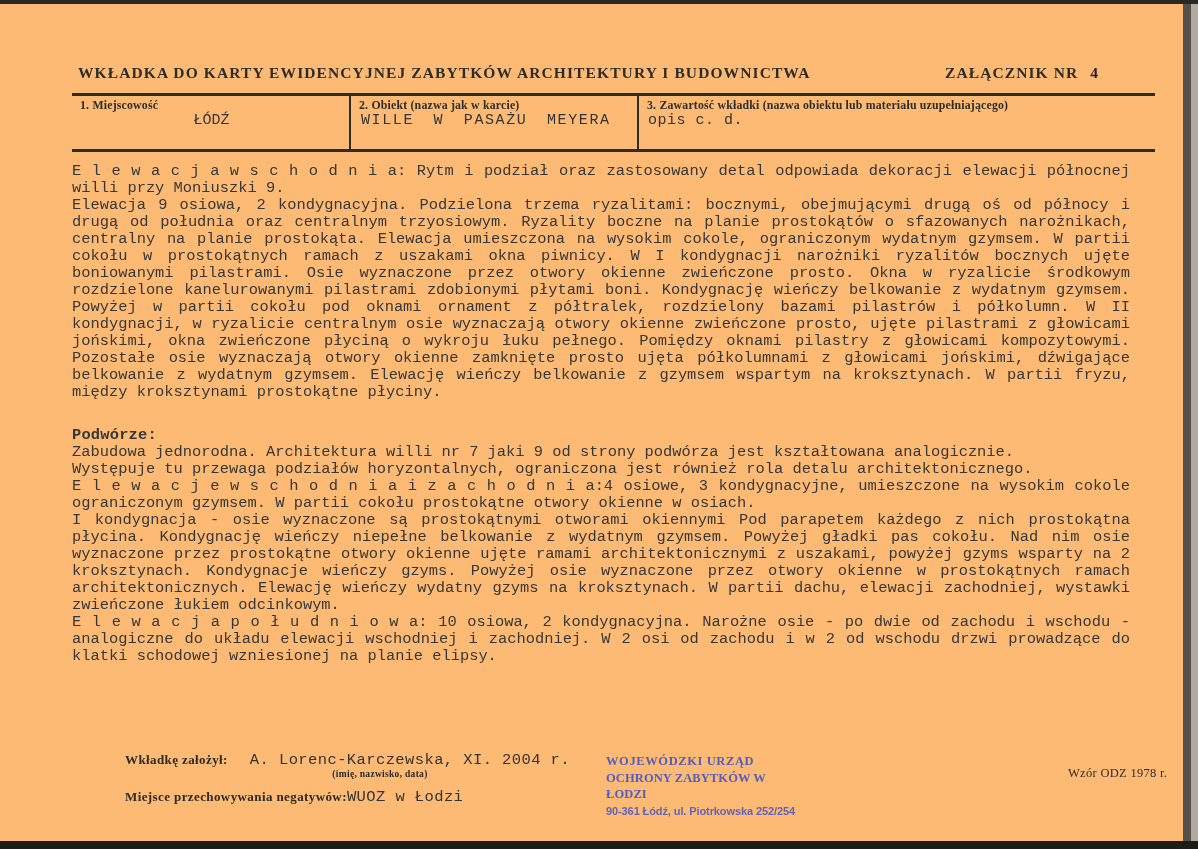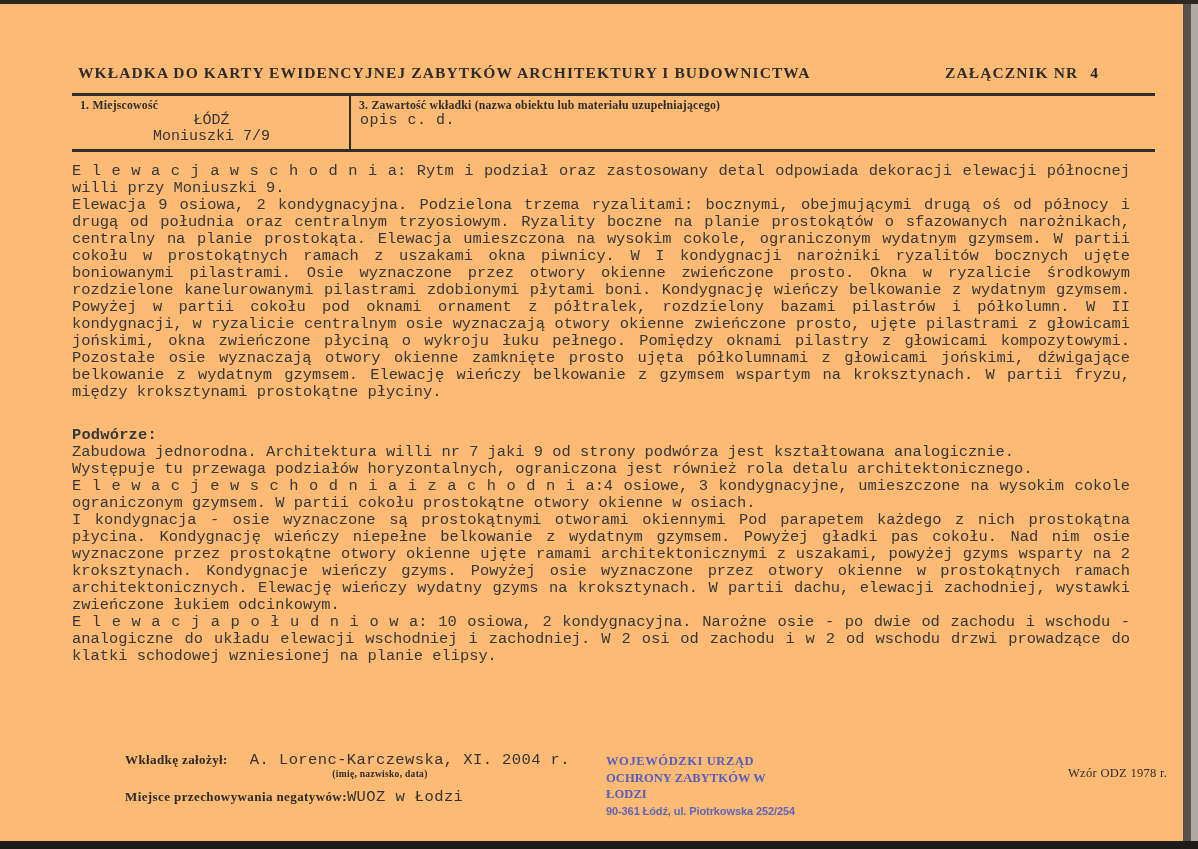--- a/index.html
+++ b/index.html
@@ -108,21 +108,24 @@
   <div class="doc-title">WKŁADKA DO KARTY EWIDENCYJNEJ ZABYTKÓW ARCHITEKTURY I BUDOWNICTWA</div>
 
   <div class="attachment">
     <span>ZAŁĄCZNIK NR</span><span class="att-num">4</span>
   </div>
 
   <div class="head-table">
     <div class="cell cell-location">
       <div class="cell-label">1. Miejscowość</div>
       <div class="cell-value">ŁÓDŹ</div>
-      <div class="cell-value">Moniuszki 7/9</div>
+    </div>
+    <div class="cell cell-object">
+      <div class="cell-label">2. Obiekt (nazwa jak w karcie)</div>
+      <div class="cell-value">WILLE W PASAŻU MEYERA</div>
     </div>
     <div class="cell cell-contents">
       <div class="cell-label">3. Zawartość wkładki (nazwa obiektu lub materiału uzupełniającego)</div>
       <div class="cell-value">opis c. d.</div>
     </div>
   </div>
 
   <div class="body-text">
     <p>E l e w a c j a   w s c h o d n i a: Rytm i podział oraz zastosowany detal odpowiada dekoracji elewacji północnej willi przy Moniuszki 9.</p>
     <p>Elewacja 9 osiowa, 2 kondygnacyjna. Podzielona trzema ryzalitami: bocznymi, obejmującymi drugą oś od północy i drugą od południa oraz centralnym trzyosiowym. Ryzality boczne na planie prostokątów o sfazowanych narożnikach, centralny na planie prostokąta. Elewacja umieszczona na wysokim cokole, ograniczonym wydatnym gzymsem. W partii cokołu w prostokątnych ramach z uszakami okna piwnicy. W I kondygnacji narożniki ryzalitów bocznych ujęte boniowanymi pilastrami. Osie wyznaczone przez otwory okienne zwieńczone prosto. Okna w ryzalicie środkowym rozdzielone kanelurowanymi pilastrami zdobionymi płytami boni. Kondygnację wieńczy belkowanie z wydatnym gzymsem. Powyżej w partii cokołu pod oknami ornament z półtralek, rozdzielony bazami pilastrów i półkolumn. W II kondygnacji, w ryzalicie centralnym osie wyznaczają otwory okienne zwieńczone prosto, ujęte pilastrami z głowicami jońskimi, okna zwieńczone płyciną o wykroju łuku pełnego. Pomiędzy oknami pilastry z głowicami kompozytowymi. Pozostałe osie wyznaczają otwory okienne zamknięte prosto ujęta półkolumnami z głowicami jońskimi, dźwigające belkowanie z wydatnym gzymsem. Elewację wieńczy belkowanie z gzymsem wspartym na kroksztynach. W partii fryzu, między kroksztynami prostokątne płyciny.</p>

